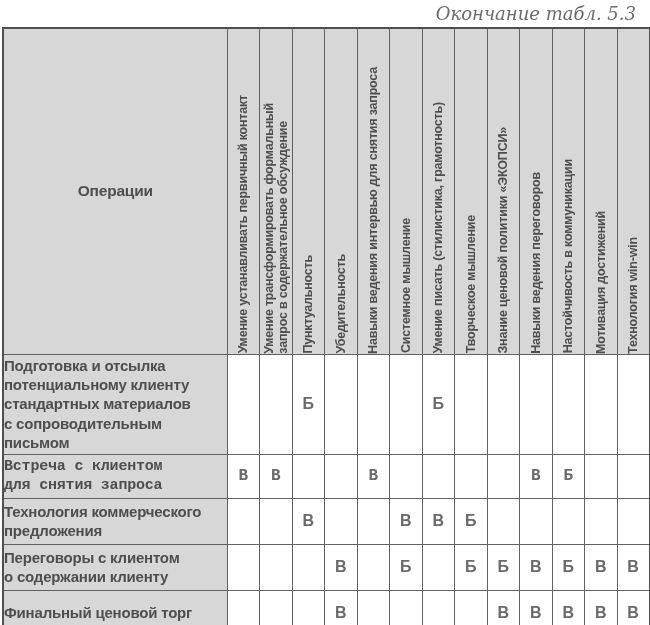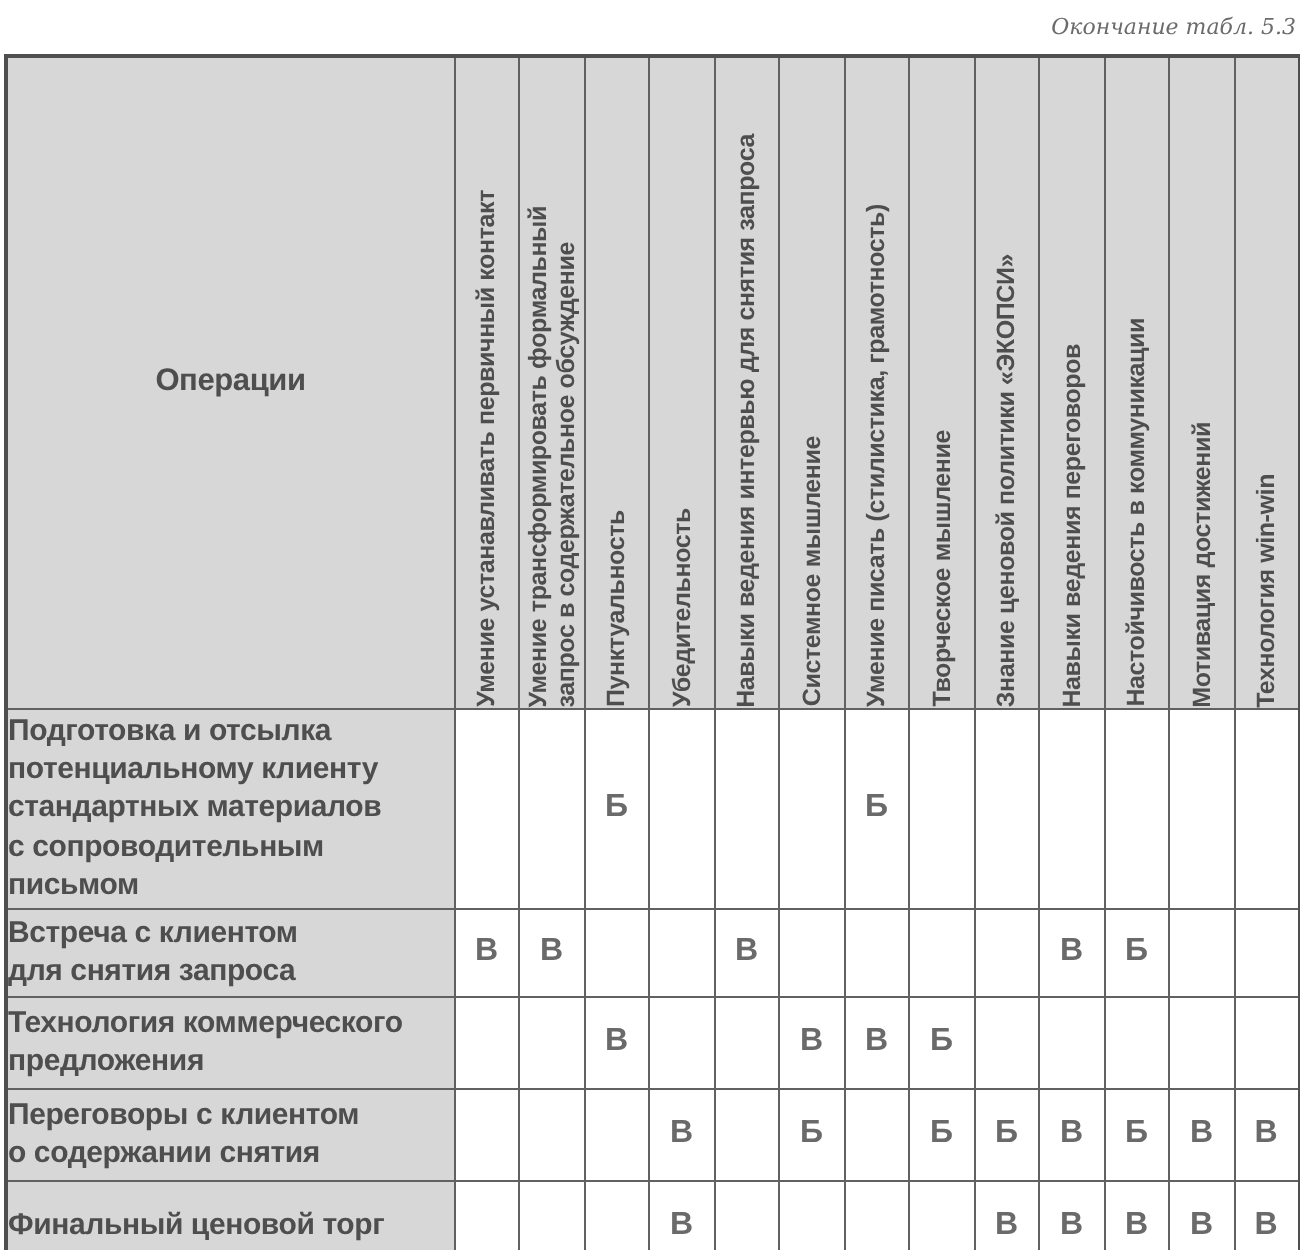--- a/index.html
+++ b/index.html
@@ -13,24 +13,24 @@
     height: 625px;
     box-sizing: border-box;
     background: #ffffff;
     position: relative;
     overflow: hidden;
   }
   .caption {
     height: 27px;
     line-height: 27px;
     text-align: right;
-    padding-right: 2px;
+    padding-right: 14px;
     font-family: "DejaVu Serif", serif;
     font-style: italic;
-    font-size: 11px;
+    font-size: 18px;
     color: #6b6b6b;
   }
   table.matrix {
     border-collapse: collapse;
     table-layout: fixed;
     width: 646px;
     margin-left: 2px;
     border: 2px solid #4f4f4f;
     padding-left: 27px;
   }
@@ -89,21 +89,21 @@
   }
   td.mark {
     background: #ffffff;
     text-align: center;
     vertical-align: middle;
     font-size: 16px;
     font-weight: 600;
     color: #6a6a6a;
   }
   tr.r1 { height: 100px; }
-  tr.r2 { height: 44px; }
+  tr.r2 { height: 44px; font-family: Liberation Mono, monospace; }
   tr.r3 { height: 46px; }
   tr.r4 { height: 46px; }
   tr.r5 { height: 46px; }
 </style>
 </head>
 <body>
 
 <div class="page">
   <div class="caption">Окончание табл. 5.3</div>
 
@@ -193,21 +193,21 @@
           <td class="mark">В</td>
           <td class="mark">Б</td>
           <td class="mark"></td>
           <td class="mark"></td>
           <td class="mark"></td>
           <td class="mark"></td>
           <td class="mark"></td>
         </tr>
         <tr class="r4">
           <td class="rowlabel">Переговоры с клиентом
-о содержании снятия</td>
+о содержании клиенту</td>
           <td class="mark"></td>
           <td class="mark"></td>
           <td class="mark"></td>
           <td class="mark">В</td>
           <td class="mark"></td>
           <td class="mark">Б</td>
           <td class="mark"></td>
           <td class="mark">Б</td>
           <td class="mark">Б</td>
           <td class="mark">В</td>

